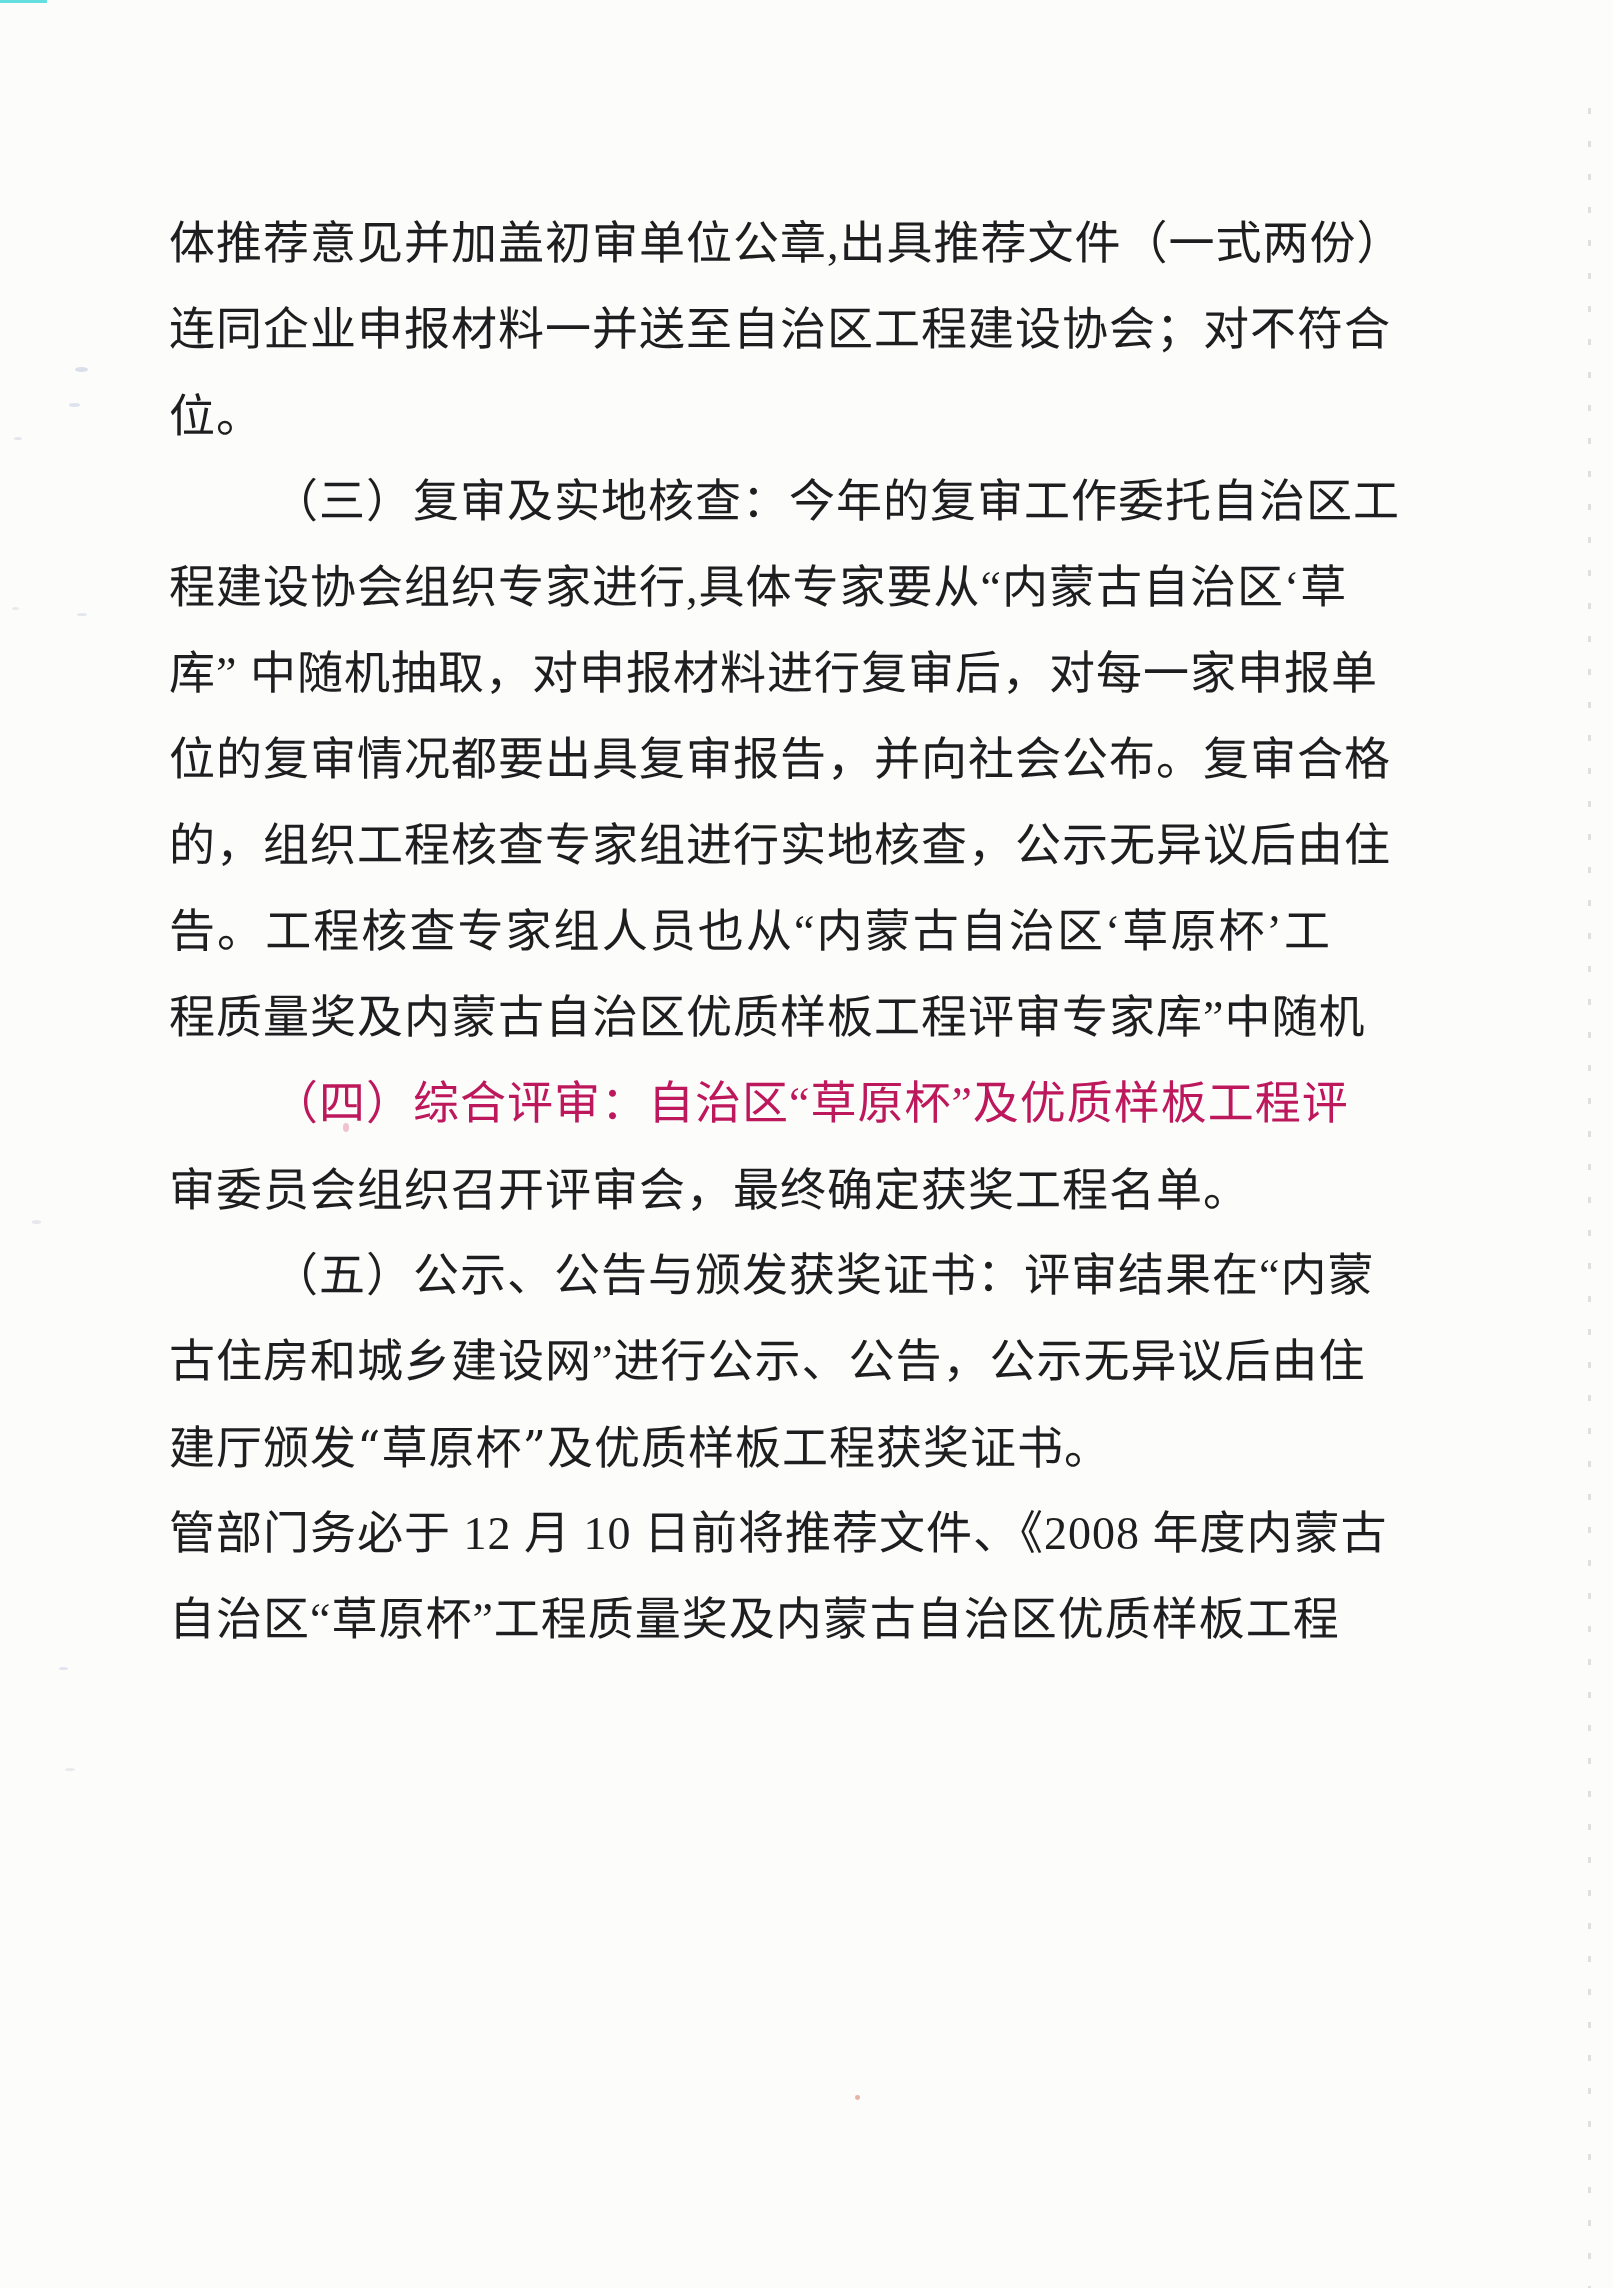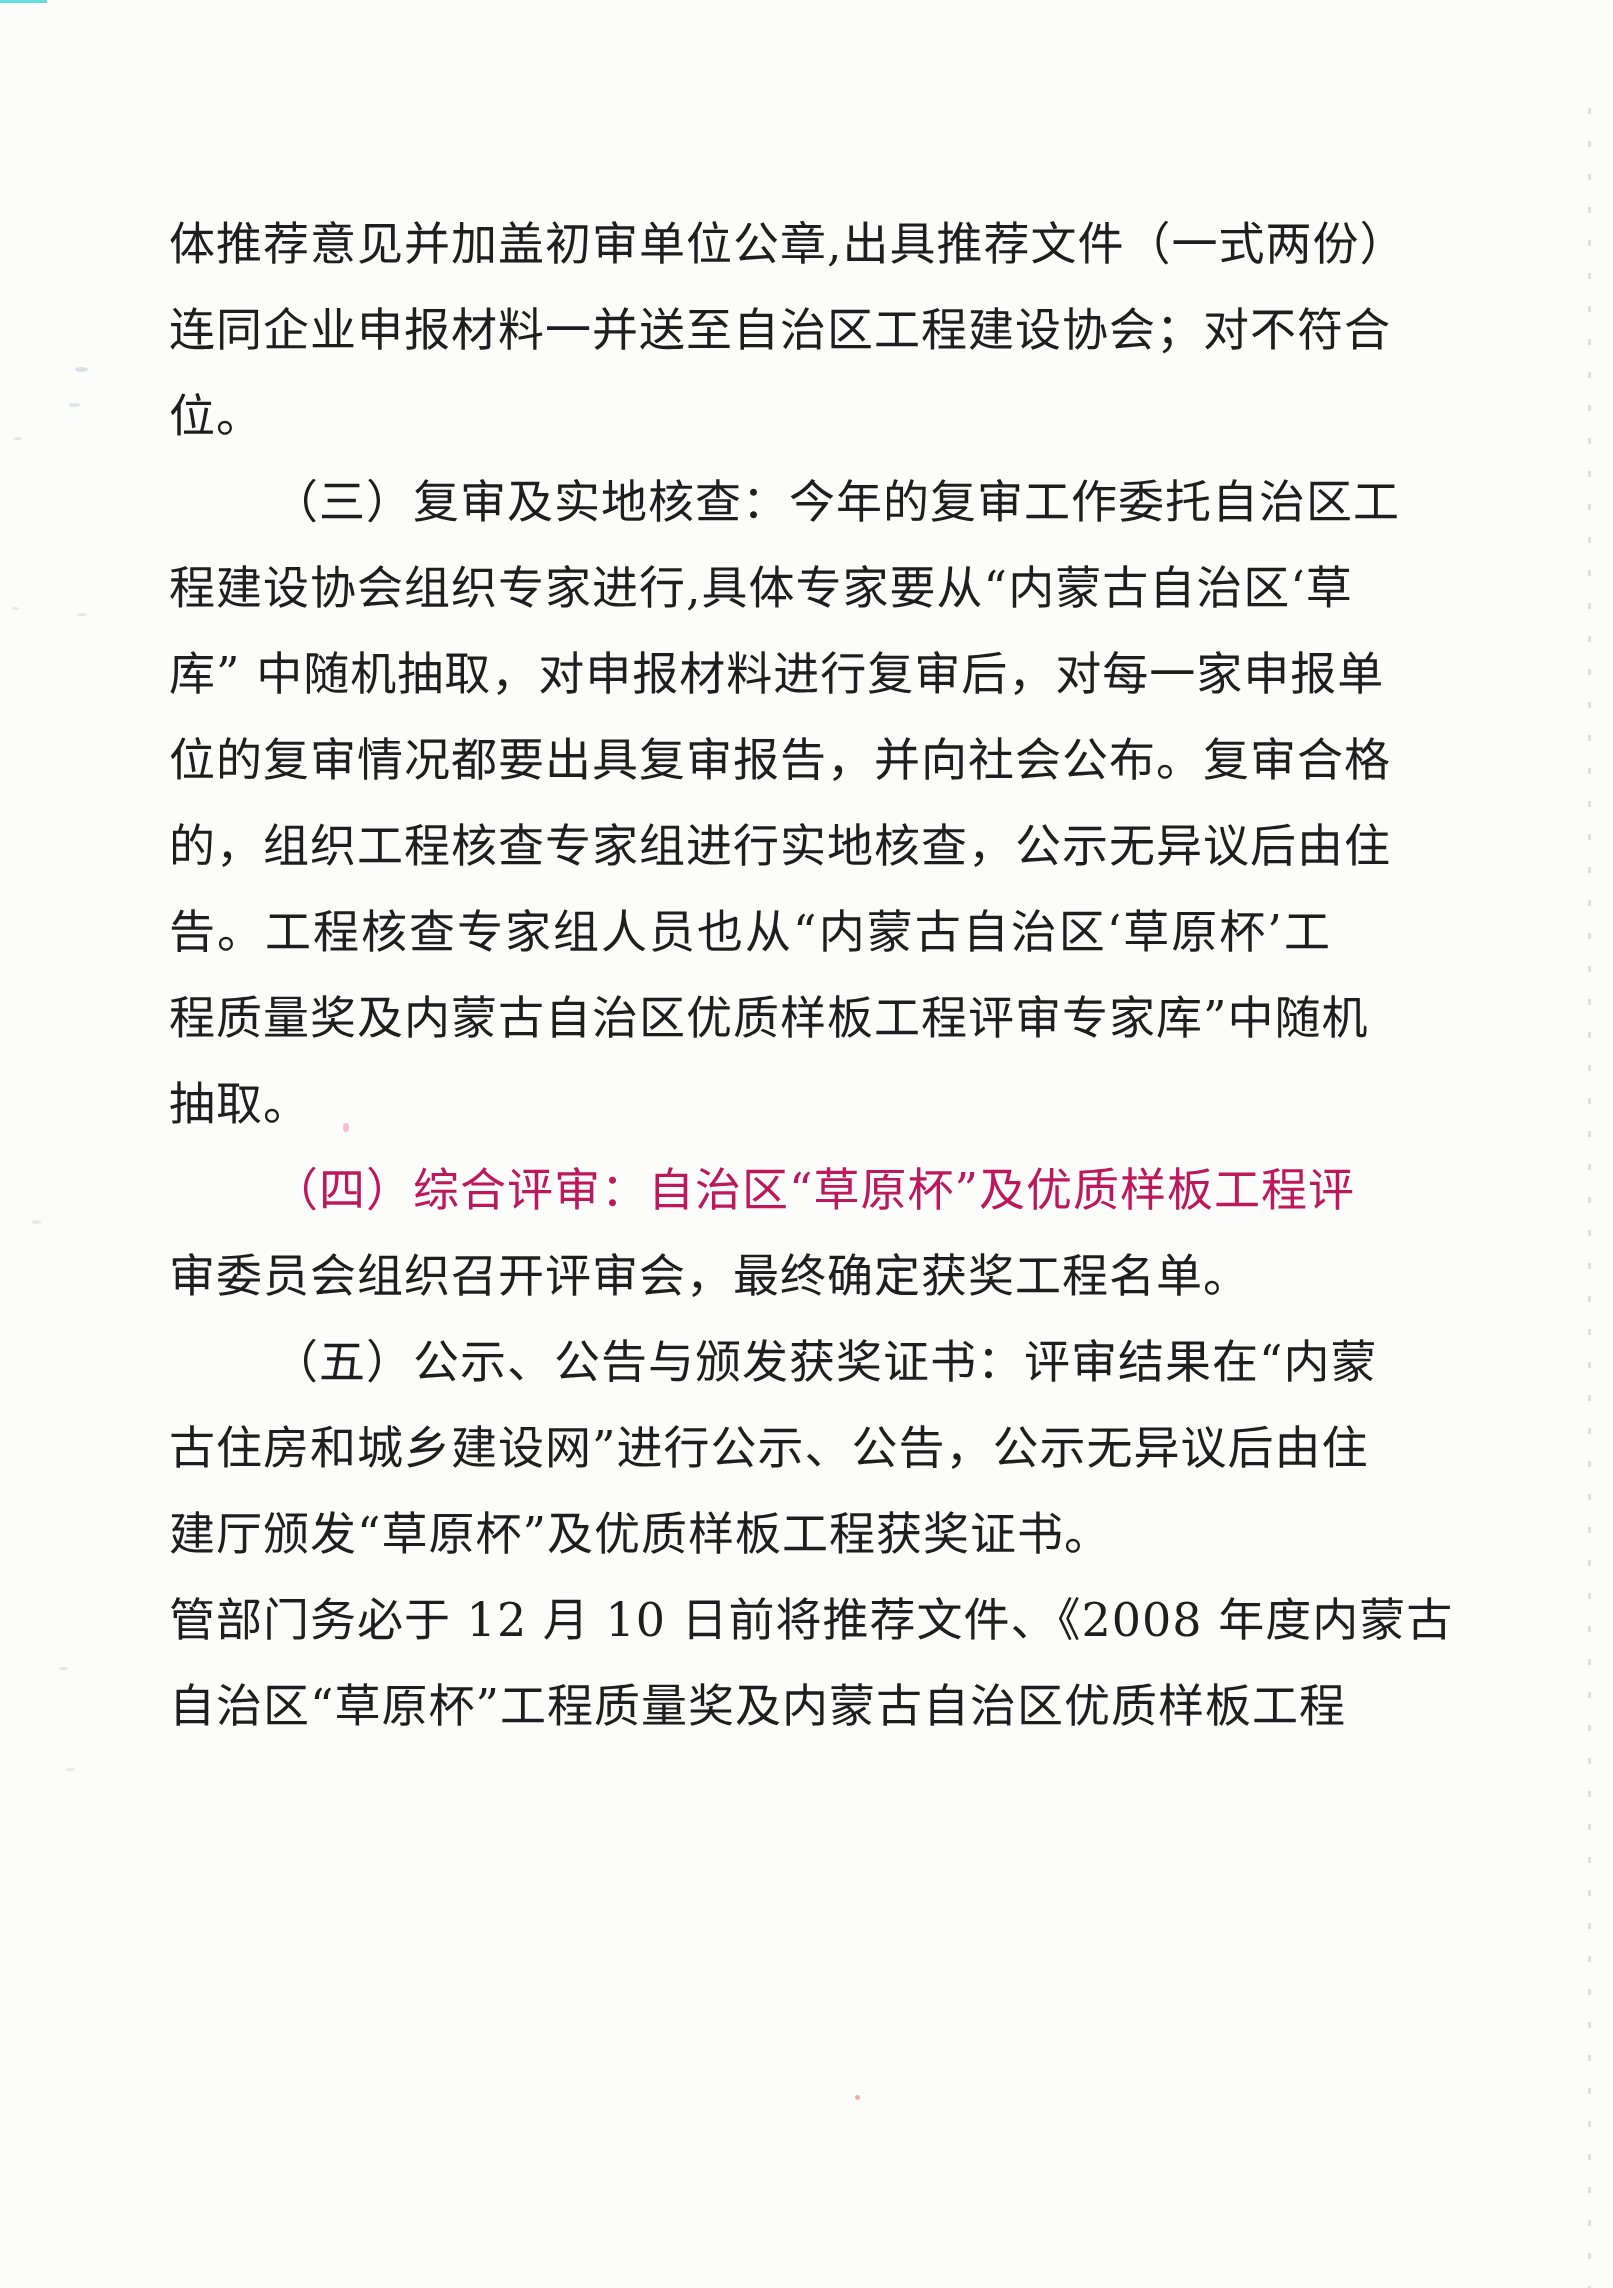--- a/index.html
+++ b/index.html
@@ -29,20 +29,21 @@
     letter-spacing: 1px;
     color: #1e1e20;
     white-space: nowrap;
     text-align: left;
   }
   
   .line.fill {
     text-align: justify;
     text-align-last: justify;
     text-justify: inter-character;
+    font-family: Liberation Serif, serif;
   }
   
   .line.indent {
     text-indent: 103px;
   }
   
   .artifact {
     position: absolute;
     pointer-events: none;
   }
@@ -91,21 +92,20 @@
       <div class="line fill" style="color: rgb(30, 30, 32);">体推荐意见并加盖初审单位公章,出具推荐文件（一式两份）</div>
       <div class="line fill" style="color: rgb(30, 30, 32);">连同企业申报材料一并送至自治区工程建设协会；对不符合</div>
       <div class="line" style="color: rgb(30, 30, 32);">位。</div>
       <div class="line indent fill" style="color: rgb(30, 30, 32);">（三）复审及实地核查：今年的复审工作委托自治区工</div>
       <div class="line fill" style="color: rgb(30, 30, 32);">程建设协会组织专家进行,具体专家要从“内蒙古自治区‘草</div>
       <div class="line fill" style="color: rgb(30, 30, 32);">库” 中随机抽取，对申报材料进行复审后，对每一家申报单</div>
       <div class="line fill" style="color: rgb(30, 30, 32);">位的复审情况都要出具复审报告，并向社会公布。复审合格</div>
       <div class="line fill" style="color: rgb(30, 30, 32);">的，组织工程核查专家组进行实地核查，公示无异议后由住</div>
       <div class="line fill" style="color: rgb(30, 30, 32);">告。工程核查专家组人员也从“内蒙古自治区‘草原杯’工</div>
       <div class="line fill" style="color: rgb(30, 30, 32);">程质量奖及内蒙古自治区优质样板工程评审专家库”中随机</div>
-      <div class="line" style="color: rgb(30, 30, 32);">抽取。</div>
       <div class="line indent fill" style="color: #be185d;">（四）综合评审：自治区“草原杯”及优质样板工程评</div>
       <div class="line" style="color: rgb(30, 30, 32);">审委员会组织召开评审会，最终确定获奖工程名单。</div>
       <div class="line indent fill" style="color: rgb(30, 30, 32);">（五）公示、公告与颁发获奖证书：评审结果在“内蒙</div>
       <div class="line fill" style="color: rgb(30, 30, 32);">古住房和城乡建设网”进行公示、公告，公示无异议后由住</div>
       <div class="line" style="color: rgb(30, 30, 32);">建厅颁发“草原杯”及优质样板工程获奖证书。</div>
       <div class="line fill" style="color: rgb(30, 30, 32);">管部门务必于 12 月 10 日前将推荐文件、《2008 年度内蒙古</div>
       <div class="line fill" style="color: rgb(30, 30, 32);">自治区“草原杯”工程质量奖及内蒙古自治区优质样板工程</div>
     </div>
 
 </div>

